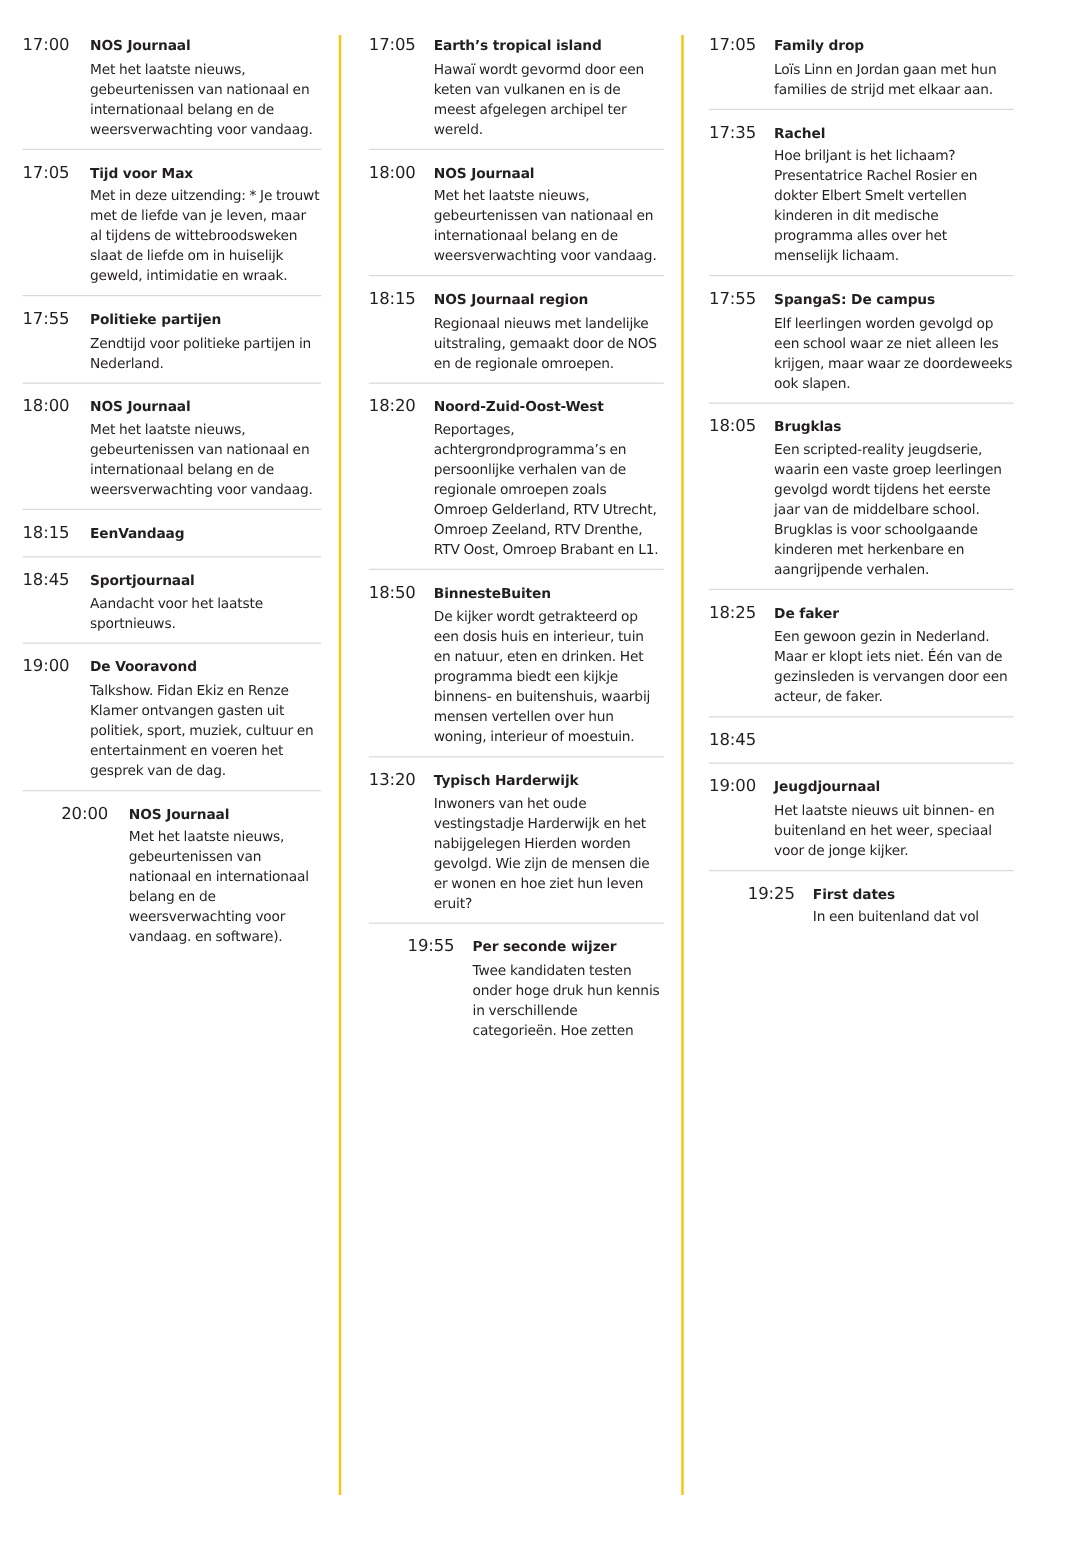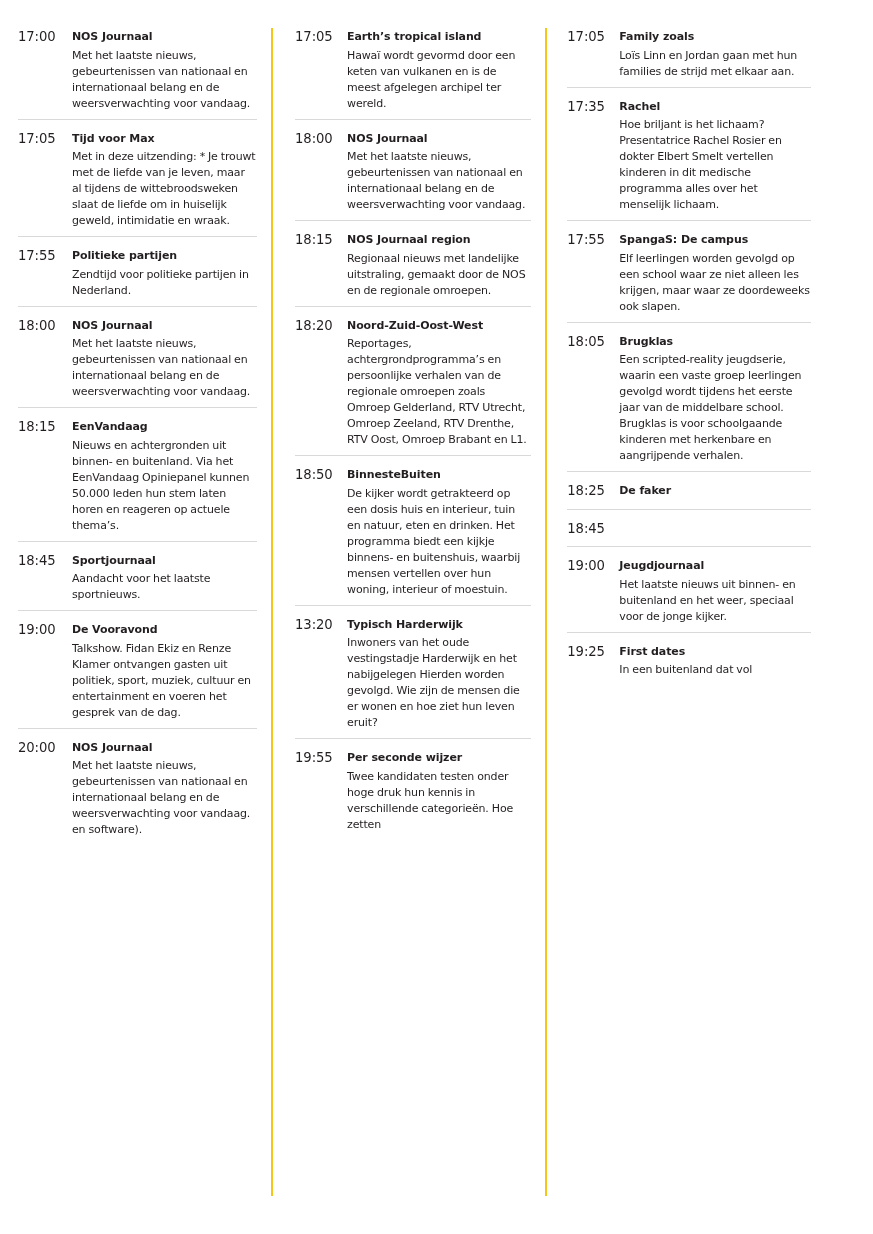--- a/index.html
+++ b/index.html
@@ -42,20 +42,21 @@
   .entry {
     display: flex;
     flex-direction: row;
     align-items: flex-start;
     padding-bottom: 7px;
     margin-bottom: 8px;
     border-bottom: 1px solid #d9d9d9;
   }
   .entry.last {
     border-bottom: none;
+    margin-left: 31px;
   }
   .time {
     width: 54px;
     flex: 0 0 54px;
     font-size: 13.2px;
     line-height: 21.5px;
     color: #231f20;
     letter-spacing: -0.1px;
   }
   .col-2 .time, .col-3 .time {
@@ -112,21 +113,20 @@
         <div class="time">18:00</div>
         <div class="body">
           <div class="title">NOS Journaal</div>
           <div class="desc">Met het laatste nieuws, gebeurtenissen van nationaal en internationaal belang en de weersverwachting voor vandaag.</div>
         </div>
       </div>
       <div class="entry">
         <div class="time">18:15</div>
         <div class="body">
           <div class="title">EenVandaag</div>
-          <div class="desc">Nieuws en achtergronden uit binnen- en buitenland. Via het EenVandaag Opiniepanel kunnen 50.000 leden hun stem laten horen en reageren op actuele thema’s.</div>
         </div>
       </div>
       <div class="entry">
         <div class="time">18:45</div>
         <div class="body">
           <div class="title">Sportjournaal</div>
           <div class="desc">Aandacht voor het laatste sportnieuws.</div>
         </div>
       </div>
       <div class="entry">
@@ -194,21 +194,21 @@
           <div class="title">Per seconde wijzer</div>
           <div class="desc">Twee kandidaten testen onder hoge druk hun kennis in verschillende categorieën. Hoe zetten</div>
         </div>
       </div>
     </div>
   <div class="col-sep" style="background: rgb(245, 197, 24);"></div>
   <div class="column col-3">
       <div class="entry">
         <div class="time">17:05</div>
         <div class="body">
-          <div class="title">Family zoals</div>
+          <div class="title">Family drop</div>
           <div class="desc">Loïs Linn en Jordan gaan met hun families de strijd met elkaar aan.</div>
         </div>
       </div>
       <div class="entry">
         <div class="time">17:35</div>
         <div class="body">
           <div class="title">Rachel</div>
           <div class="desc">Hoe briljant is het lichaam? Presentatrice Rachel Rosier en dokter Elbert Smelt vertellen kinderen in dit medische programma alles over het menselijk lichaam.</div>
         </div>
       </div>
@@ -223,20 +223,21 @@
         <div class="time">18:05</div>
         <div class="body">
           <div class="title">Brugklas</div>
           <div class="desc">Een scripted-reality jeugdserie, waarin een vaste groep leerlingen gevolgd wordt tijdens het eerste jaar van de middelbare school. Brugklas is voor schoolgaande kinderen met herkenbare en aangrijpende verhalen.</div>
         </div>
       </div>
       <div class="entry">
         <div class="time">18:25</div>
         <div class="body">
           <div class="title">De faker</div>
+          <div class="desc">Een gewoon gezin in Nederland. Maar er klopt iets niet. Één van de gezinsleden is vervangen door een acteur, de faker.</div>
         </div>
       </div>
       <div class="entry">
         <div class="time">18:45</div>
       </div>
       <div class="entry">
         <div class="time">19:00</div>
         <div class="body">
           <div class="title">Jeugdjournaal</div>
           <div class="desc">Het laatste nieuws uit binnen- en buitenland en het weer, speciaal voor de jonge kijker.</div>

